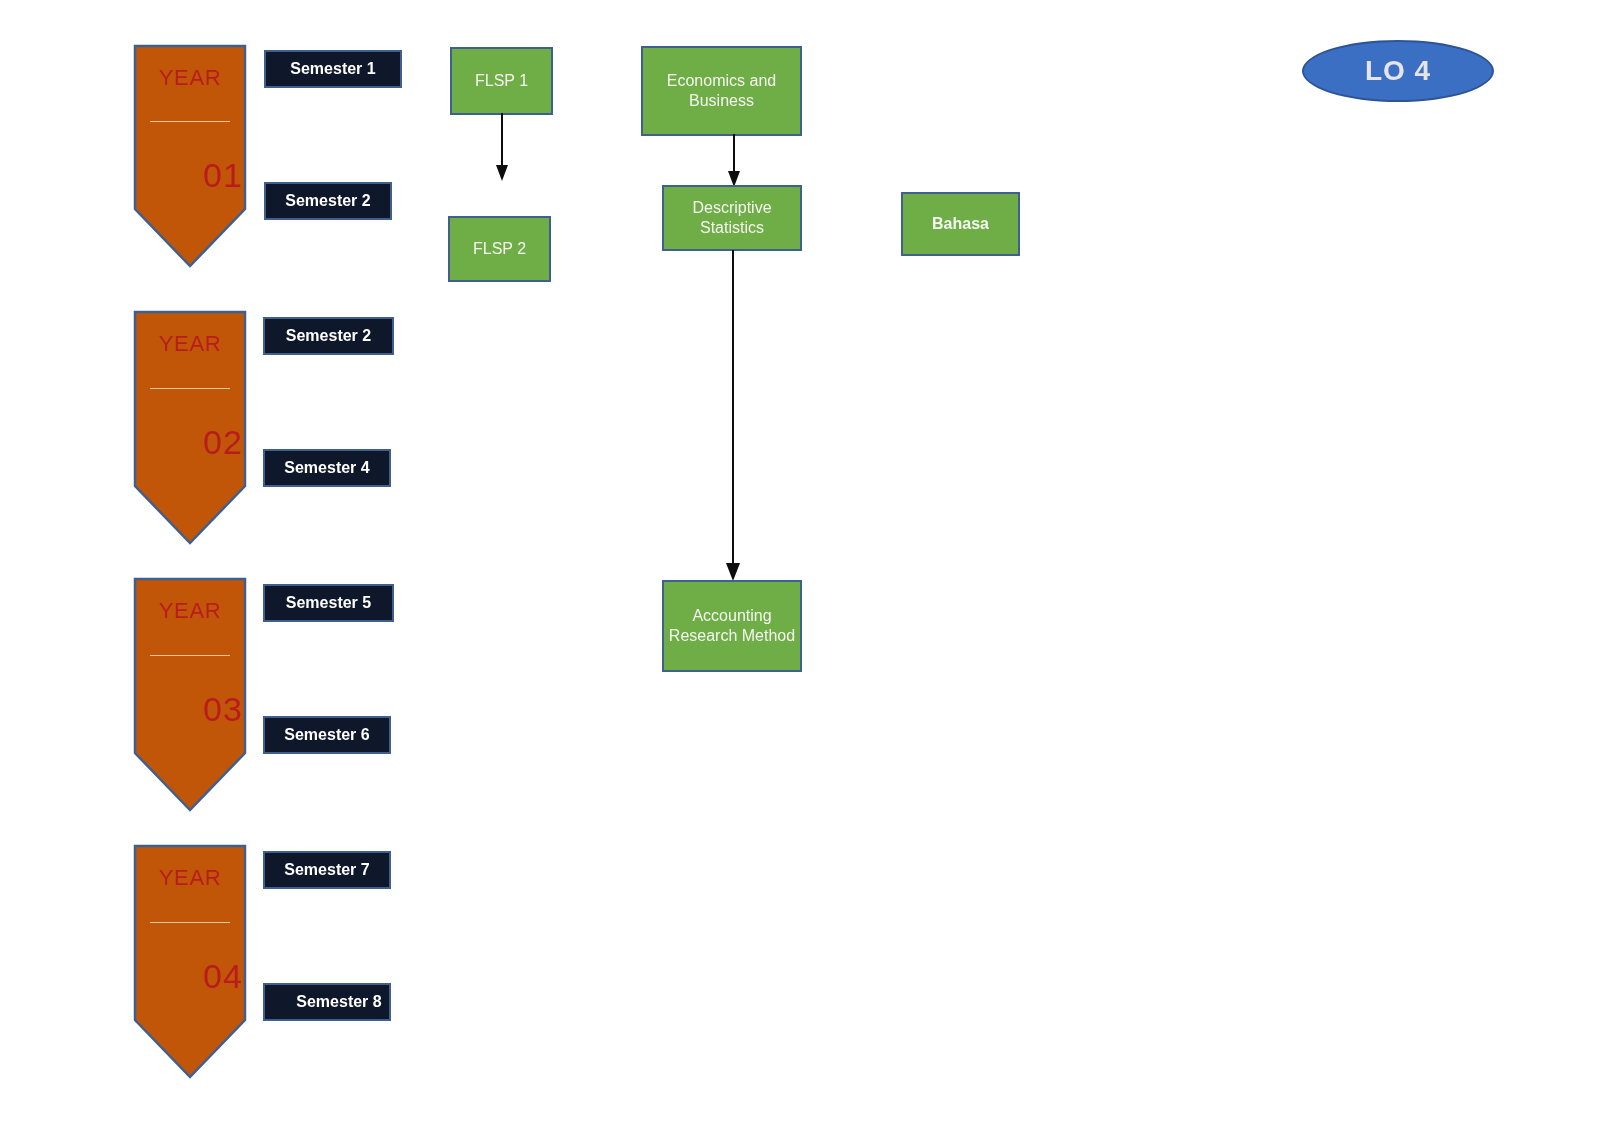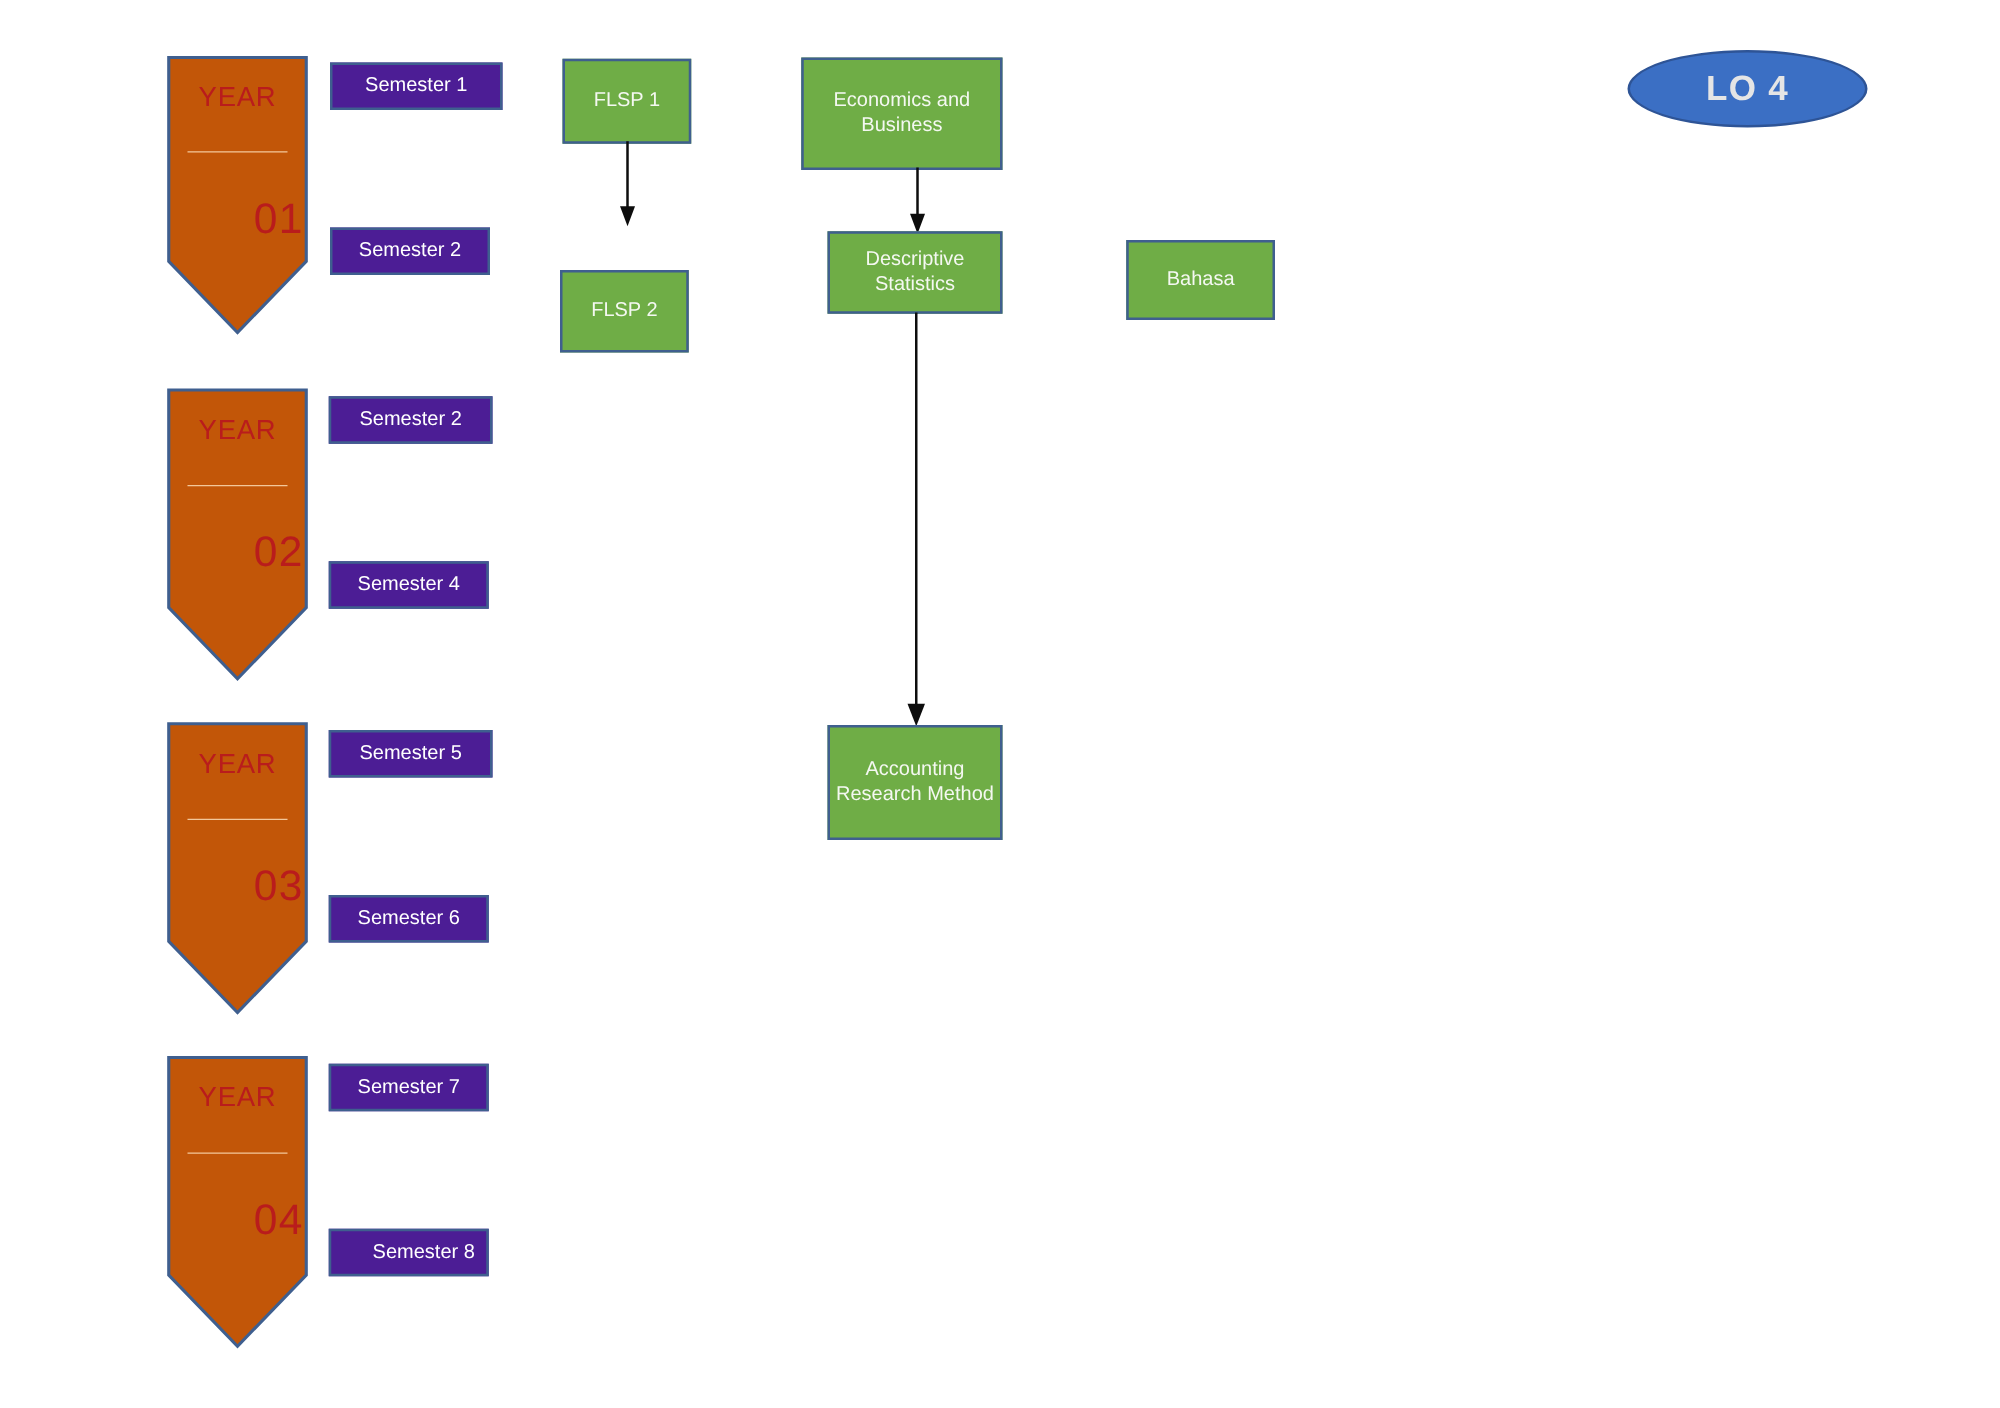--- a/index.html
+++ b/index.html
@@ -52,29 +52,30 @@
   .year-rule {
     position: absolute;
     height: 1px;
     background: #F3C79A;
   }
 
   
   .semester-box {
     position: absolute;
     box-sizing: border-box;
-    background: #4c1d95;
+    background: #0f172a;
     border: 2px solid #3F5F8F;
     color: #FFFFFF;
     font-size: 16px;
     display: flex;
     align-items: center;
     justify-content: center;
     text-align: center;
     line-height: 1.15;
+    font-weight: bold;
   }
 
   
   .course-box {
     position: absolute;
     box-sizing: border-box;
     background: #6FAD46;
     border: 2px solid #3F5F8F;
     color: #F4F8F1;
     font-size: 16px;
@@ -212,21 +213,21 @@
 
   <svg class="connector" style="left:725px; top:250px; width:16px; height:332px;" width="16" height="332">
     <line x1="8" y1="0" x2="8" y2="315"></line>
     <polygon points="1,313 15,313 8,331"></polygon>
   </svg>
 
   <div class="course-box" style="left:662px; top:580px; width:140px; height:92px;">
     <span>Accounting Research Method</span>
   </div>
 
-  <div class="course-box" style="left:901px; top:192px; width:119px; height:64px;">
+  <div class="course-box" style="left:901px; top:192px; width:119px; height:64px;font-weight:bold;">
     <span>Bahasa</span>
   </div>
 
   <div class="lo-ellipse" style="left:1302px; top:40px; width:192px; height:62px;">
     <span>LO 4</span>
   </div>
 
 </div>
 
 </body></html>

